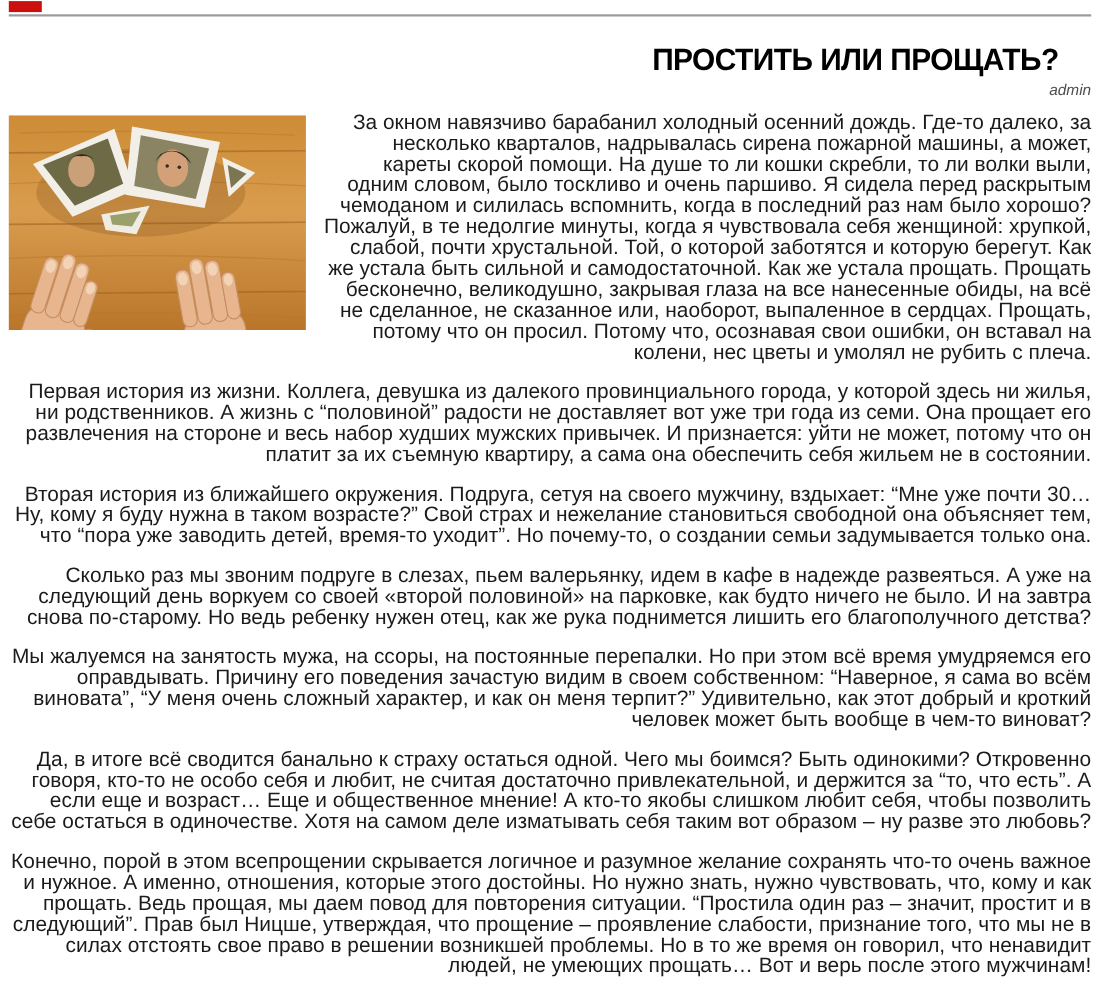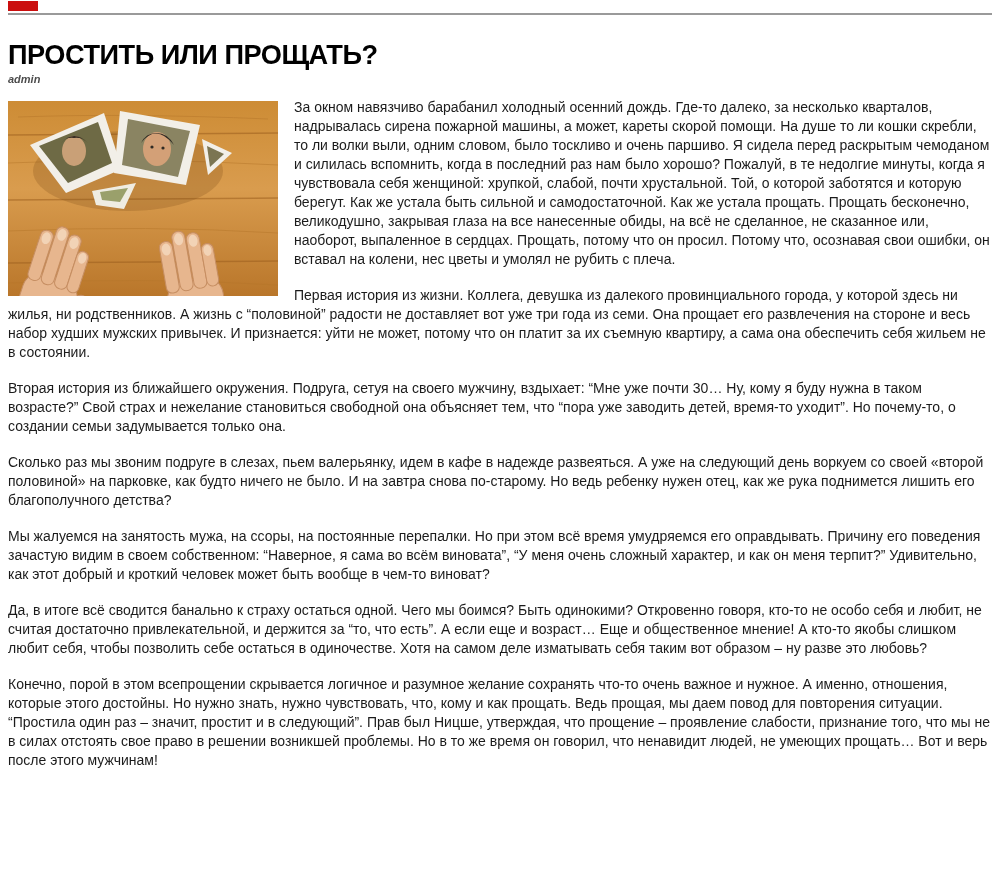--- a/index.html
+++ b/index.html
@@ -1,30 +1,30 @@
 <!DOCTYPE html>
 <html lang="ru"><head>
 <meta charset="utf-8">
 <style>
   html,body{margin:0;padding:0;background:#ffffff;}
   body{
     width:1000px;height:896px;overflow:hidden;
     font-family:"Liberation Sans","DejaVu Sans",sans-serif;
     color:#1b1b1b;
   }
-  .wrap{padding:0 8px;}
+  .wrap{padding:0 8px;text-align:right;}
   .top-badge{width:30px;height:10px;background:#cb0f0f;margin:1px 0 2px 0;}
   .top-rule{height:2px;background:#9a9a9a;}
   h1.page-title{
     font-size:28px;line-height:30px;font-weight:700;color:#000;
     letter-spacing:-0.5px;margin:25px 0 3px 0;
     transform:scaleX(.97);transform-origin:left;
   }
-  .byline{font-style:italic;font-size:11px;color:#4d4d4d;margin:0 0 13px 0;font-weight:bold;}
-  .article{font-size:14px;line-height:19px;}
+  .byline{font-style:italic;font-size:14px;color:#4d4d4d;margin:0 0 13px 0;}
+  .article{font-size:19px;line-height:19px;}
   .article p{margin:0 0 17px 0;}
   .photo-fig{
     float:left;width:270px;height:195px;margin:3px 16px 8px 0;
     overflow:hidden;background:#c98a3d;
   }
   .photo-fig svg{display:block;}
   .clearfix{clear:left;}
 </style>
 </head>
 <body>

